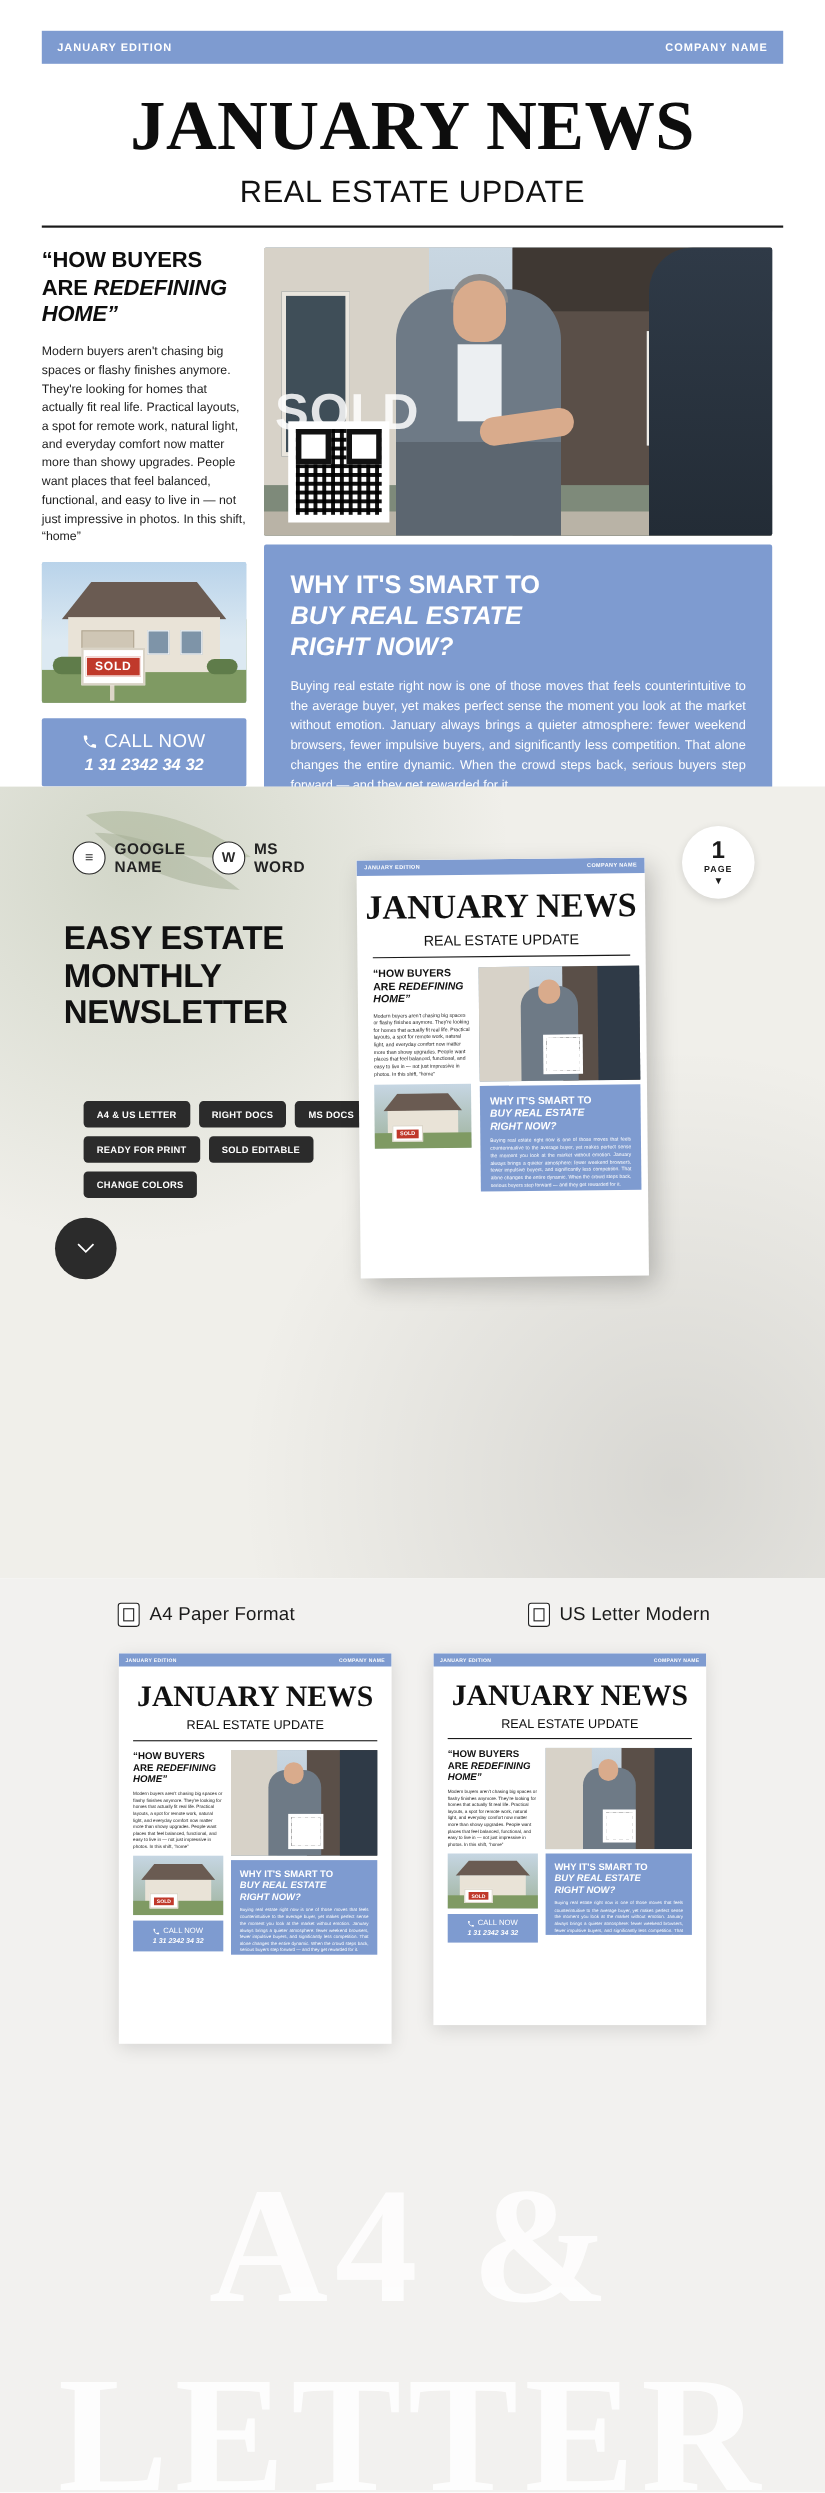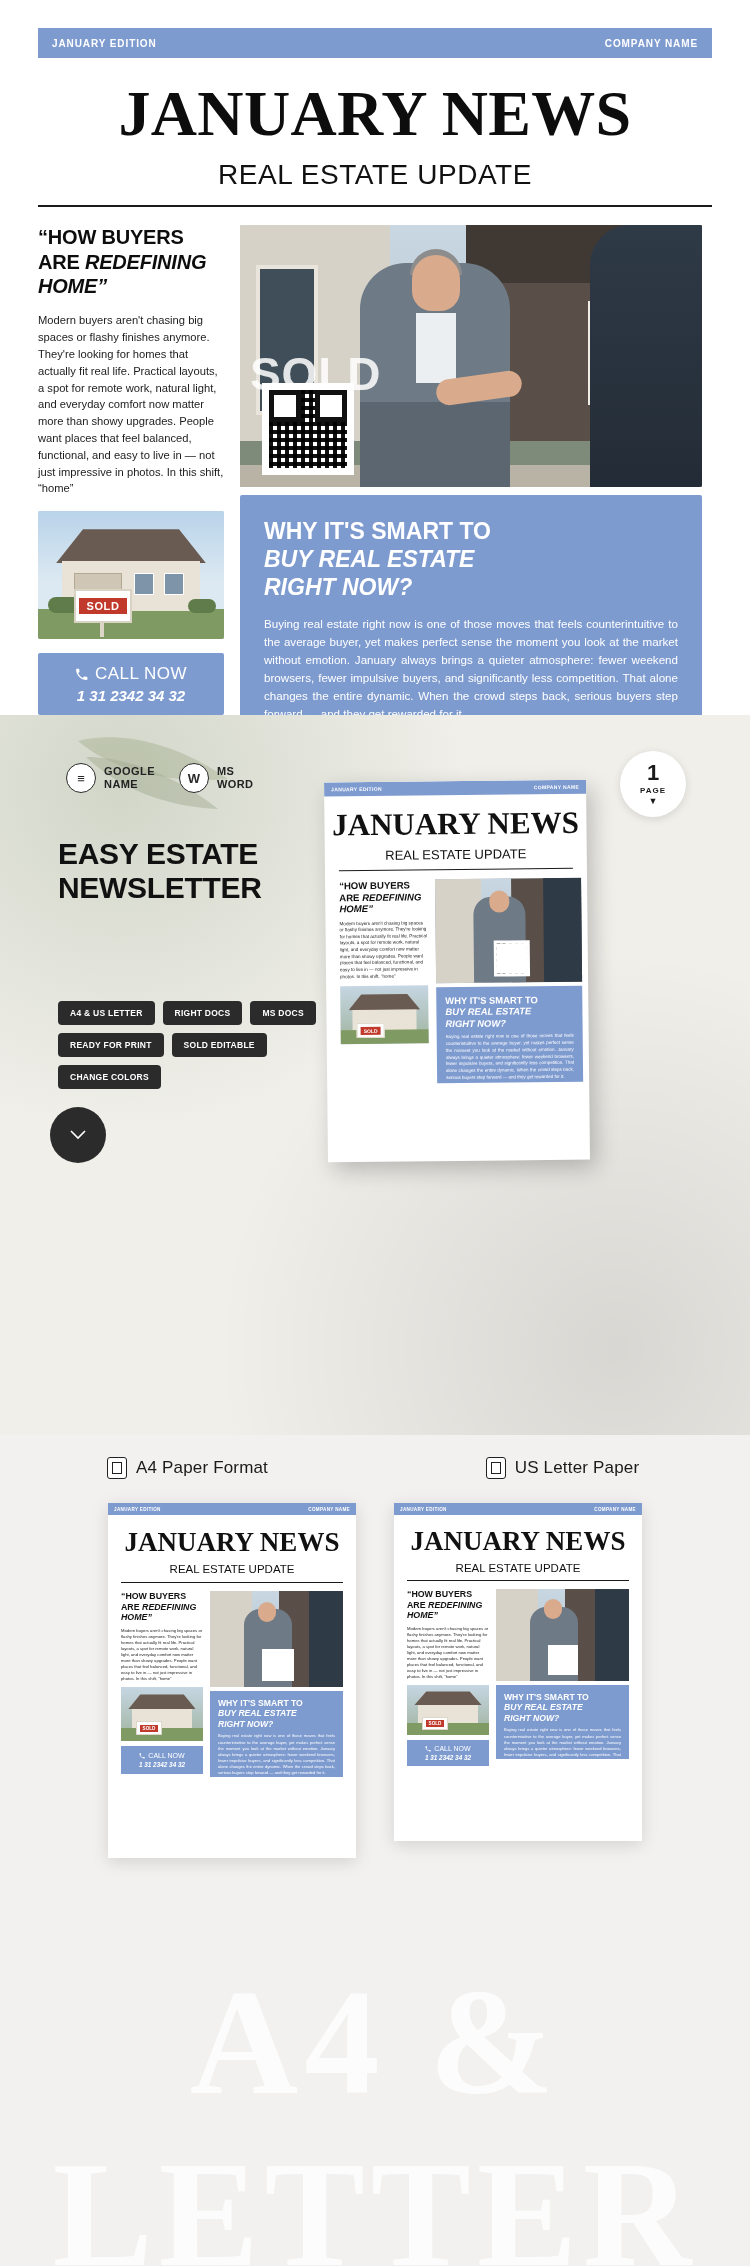--- a/index.html
+++ b/index.html
@@ -181,36 +181,36 @@
       radial-gradient(circle at 82% 88%, rgba(0,0,0,.10), transparent 45%);
   }
   .leaf { position:absolute; left:78px; top:16px; width:160px; height:90px; opacity:.45; }
   .badges-row { position:absolute; left:66px; top:48px; display:flex; gap:24px; align-items:center; }
   .badge-app { display:flex; align-items:center; gap:8px; }
   .badge-circle {
     width:30px; height:30px; border-radius:50%; border:1.4px solid #2a2a2a;
     display:flex; align-items:center; justify-content:center; font-size:13px; font-weight:700; color:#2a2a2a;
     background:#fff;
   }
-  .badge-text { font-size:11px; line-height:1.2; letter-spacing:.04em; color:#222; font-weight:700; }
+  .badge-text { font-size:14px; line-height:1.2; letter-spacing:.04em; color:#222; font-weight:700; }
   .page-badge {
     position:absolute; right:64px; top:36px; width:66px; height:66px; border-radius:50%;
     background:#fff; display:flex; flex-direction:column; align-items:center; justify-content:center;
     box-shadow:0 2px 8px rgba(0,0,0,.12);
   }
   .page-badge .num { font-size:22px; font-weight:700; color:#1a1a1a; line-height:1; }
   .page-badge .lbl { font-size:8px; letter-spacing:.12em; font-weight:700; color:#1a1a1a; margin-top:2px; }
   .page-badge .chev { font-size:9px; color:#1a1a1a; margin-top:1px; }
 
   .mock-title { position:absolute; left:58px; top:118px; width:260px; }
   .script-word { font-family:"Liberation Serif", serif; font-style:italic; font-size:26px; color:#1a1a1a; }
   .mock-big {
     font-size:30px; font-weight:800; line-height:1.12; letter-spacing:-0.01em; color:#111; margin-top:4px;
   }
-  .tag-grid { position:absolute; left:58px; top:286px; width:260px; display:flex; flex-wrap:wrap; gap:8px; }
+  .tag-grid { position:absolute; left:76px; top:286px; width:260px; display:flex; flex-wrap:wrap; gap:8px; }
   .tag {
     background:#2b2b2b; color:#fff; font-size:8.5px; font-weight:700; letter-spacing:.03em;
     padding:7px 12px; border-radius:4px;
   }
   .scroll-circle {
     position:absolute; left:50px; top:392px; width:56px; height:56px; border-radius:50%;
     background:#2b2b2b; color:#fff; display:flex; align-items:center; justify-content:center; font-size:18px;
   }
 
   
@@ -387,20 +387,21 @@
 
   <div class="page-badge">
     <div class="num">1</div>
     <div class="lbl">PAGE</div>
     <div class="chev">▼</div>
   </div>
 
   <div class="mock-title">
     <div class="mock-big">
       <div>EASY ESTATE</div>
+      <div>MONTHLY</div>
       <div>NEWSLETTER</div>
     </div>
   </div>
 
   <div class="tag-grid">
     <div class="tag">A4 &amp; US LETTER</div>
     <div class="tag">RIGHT DOCS</div>
     <div class="tag">MS DOCS</div>
     <div class="tag">READY FOR PRINT</div>
     <div class="tag">SOLD EDITABLE</div>
@@ -466,21 +467,21 @@
 </div>
 
 <div class="section-formats">
   <div class="fmt-head">
     <div class="fmt-col-head">
       <div class="fmt-icon"></div>
       <div class="fmt-label">A4 Paper Format</div>
     </div>
     <div class="fmt-col-head">
       <div class="fmt-icon"></div>
-      <div class="fmt-label">US Letter Paper</div>
+      <div class="fmt-label">US Letter Modern</div>
     </div>
   </div>
 
   <div class="fmt-papers">
 
     <div class="paper-a4 mini">
       <div class="m-top" style="height:12px;padding:0 6px;font-size:4.6px;letter-spacing:.07em;">
         <span>JANUARY EDITION</span>
         <span>COMPANY NAME</span>
       </div>

